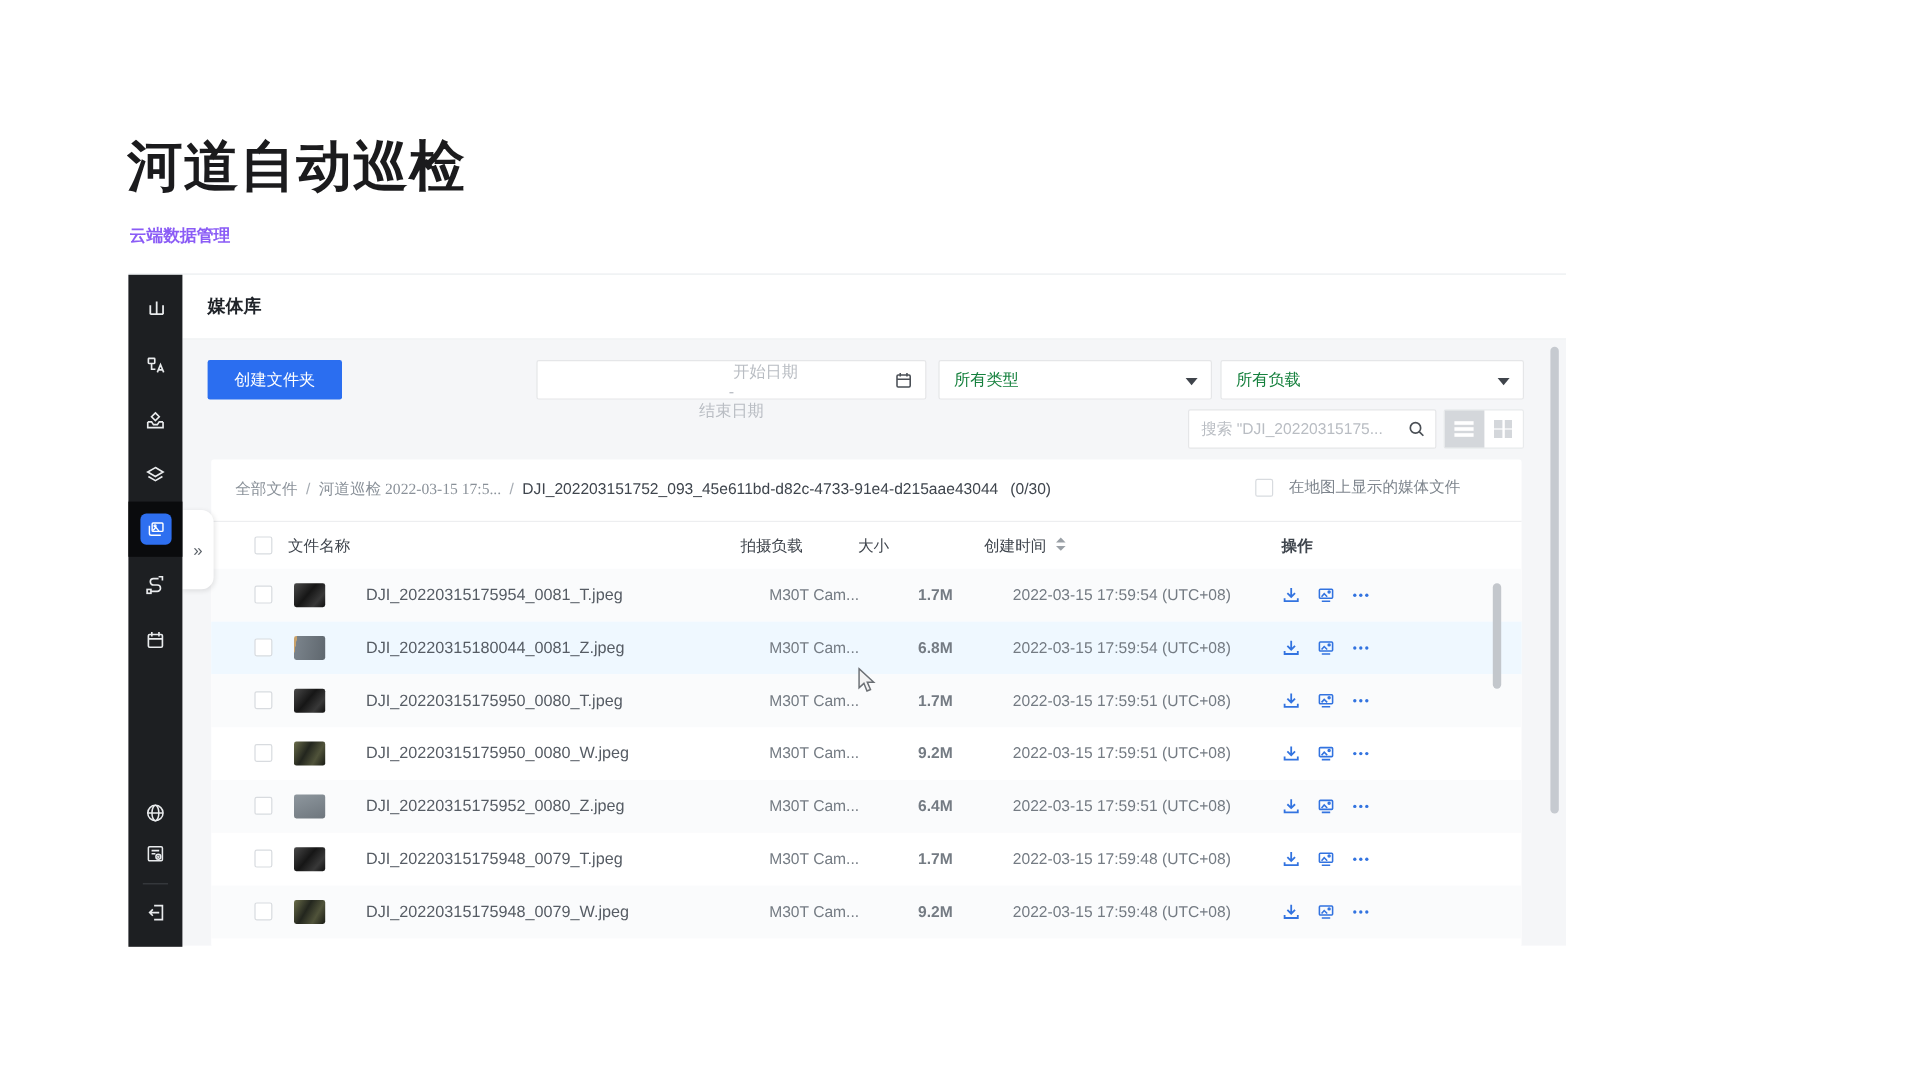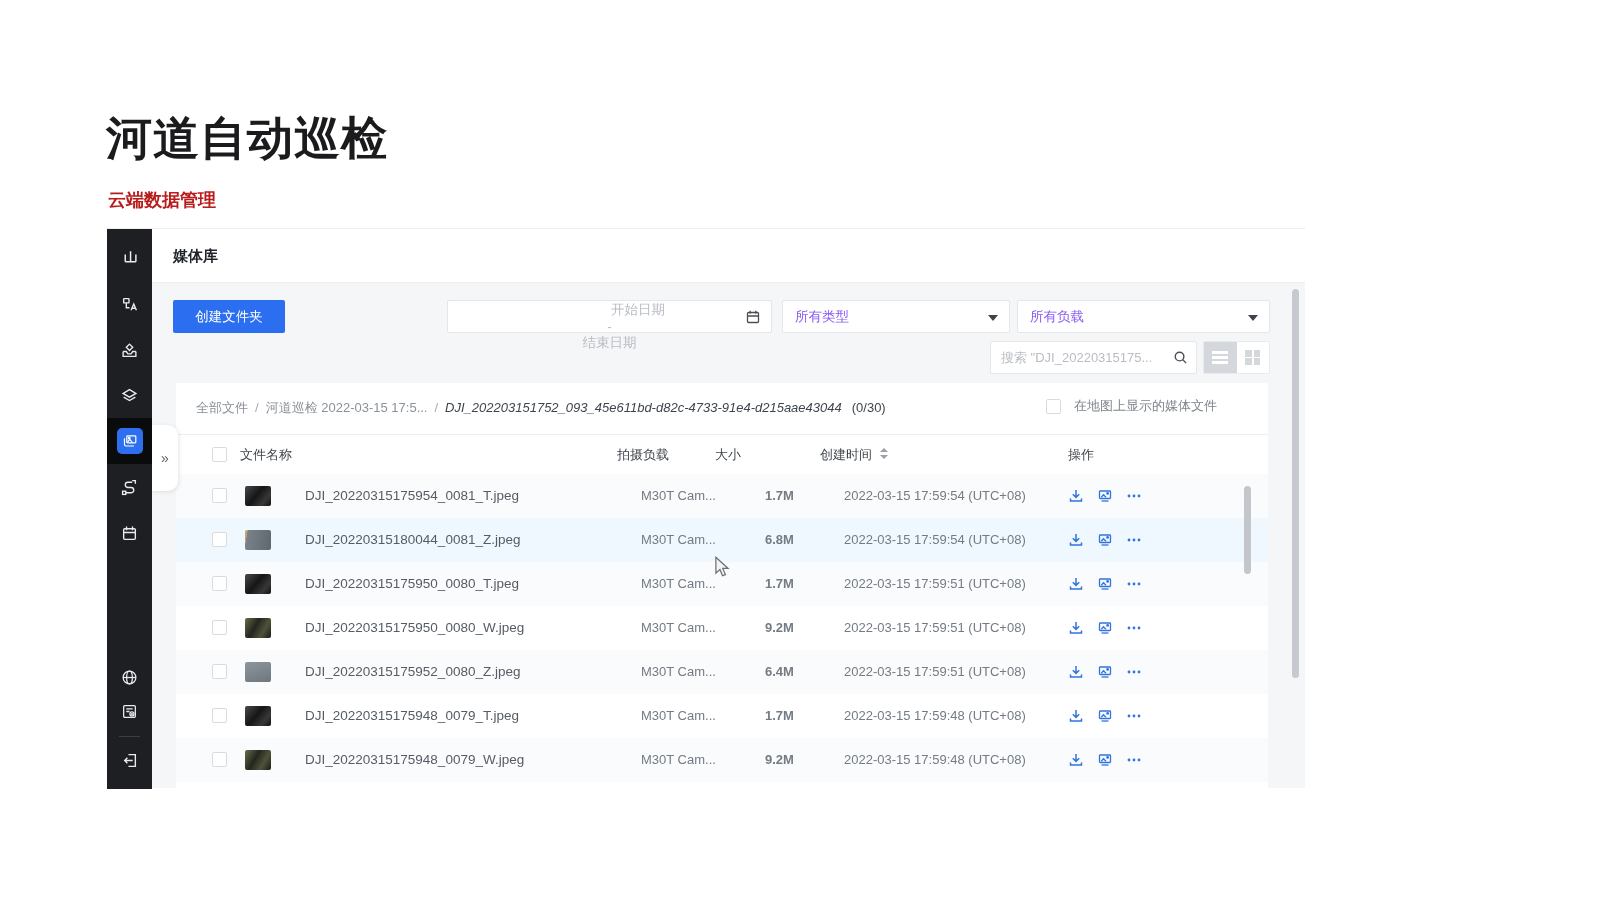--- a/index.html
+++ b/index.html
@@ -2,22 +2,22 @@
 <html><head>
 <meta charset="utf-8">
 <style>
   * { margin:0; padding:0; box-sizing:border-box; }
   html,body { width:1600px; height:900px; background:#ffffff; overflow:hidden;
               font-family:"Liberation Sans","DejaVu Sans",sans-serif; }
   .slide { position:relative; width:1420px; height:900px; background:#fff; }
 
   .slide-title { position:absolute; left:106px; top:108px; font-size:46px; font-weight:800;
                  color:#1b1b1d; letter-spacing:1px; }
-  .slide-subtitle { position:absolute; left:108px; top:188px; font-size:18px; font-weight:700;
-                    color:#b91c1c; }
+  .slide-subtitle { position:absolute; left:108px; top:188px; font-size:14px; font-weight:700;
+                    color:#8b5cf6; }
 
   
   .app { position:absolute; left:107px; top:228px; width:1198px; height:560px; background:#f5f6f8;
          border-top:1px solid #eceef0; }
 
   
   .sidebar { position:absolute; left:0; top:0; width:45px; height:560px; background:#1d1f22; z-index:5; }
   .nav-item { position:absolute; left:0; width:45px; height:46px; display:flex; align-items:center;
               justify-content:center; color:#e9ebed; cursor:pointer; }
   .nav-item svg { display:block; }
@@ -41,21 +41,21 @@
   .btn-primary { position:absolute; left:66px; top:71px; width:112px; height:33px; background:#2b6ef0;
                  color:#fff; font-size:13.5px; border:none; border-radius:2px; cursor:pointer; }
   .date-range { position:absolute; left:340px; top:71px; width:325px; height:33px; background:#fff;
                 border:1px solid #e5e6e8; border-radius:2px; display:flex; align-items:center;
                 font-size:13.5px; color:#b9bdc3; cursor:text;flex-direction:column; }
   .date-range .ph-start { margin-left:57px; }
   .date-range .sep { margin:0 28px; color:#b9bdc3; }
   .date-range .cal { position:absolute; right:10px; top:8px; color:#4a4f56; }
 
   .select-box { position:absolute; top:71px; height:33px; background:#fff; border:1px solid #e5e6e8;
-                border-radius:2px; display:flex; align-items:center; font-size:13.5px; color:#8b5cf6;
+                border-radius:2px; display:flex; align-items:center; font-size:13.5px; color:#15803d;
                 cursor:pointer; }
   .select-box .val { margin-left:12px; }
   .caret { position:absolute; right:11px; top:14px; width:0; height:0; border-left:5px solid transparent;
            border-right:5px solid transparent; border-top:6px solid #3f444b; }
   .select-type { left:675px; width:228px; }
   .select-payload { left:910px; width:253px; }
 
   .search-box { position:absolute; left:883px; top:112px; width:207px; height:33px; background:#fff;
                 border:1px solid #e5e6e8; border-radius:2px; display:flex; align-items:center;
                 font-size:13px; color:#b9bdc3; cursor:text; }
@@ -74,35 +74,35 @@
   
   .page-scrollbar { position:absolute; left:1185px; top:60px; width:7px; height:389px; background:#c6cad0;
                     border-radius:4px; cursor:grab; }
 
   
   .card { position:absolute; left:69px; top:154px; width:1092px; height:406px; background:#fff;
           border-radius:2px; }
   .crumb-row { position:relative; height:51px; }
   .crumbs { position:absolute; left:20px; top:16px; font-size:13px; color:#8a9199; white-space:nowrap; }
   .crumbs .sep { margin:0 7px; color:#a6acb3; }
-  .crumbs .current { color:#3f454d;font-style:italic; }
+  .crumbs .current { color:#3f454d; }
   .crumbs .count { color:#3f454d; margin-left:10px; }
-  .crumb-link { cursor:pointer; }
+  .crumb-link { cursor:pointer;font-family:Liberation Serif, serif; }
   .map-toggle { position:absolute; right:51px; top:14px; display:flex; align-items:center; gap:13px;
                 font-size:13px; color:#7e858d; cursor:pointer; }
   .cb { display:inline-block; width:15px; height:15px; background:#fff; border:1px solid #d8dbdf;
         border-radius:2px; }
   .card-divider { position:absolute; left:0; top:51px; width:100%; height:1px; background:#edeef0; }
 
   .table-head { position:absolute; left:0; top:52px; width:100%; height:39px; font-size:13px;
                 color:#3f454d; }
   .table-head .cb { position:absolute; left:36px; top:12px; }
   .th { position:absolute; top:0; line-height:39px; }
   .th-name { left:64px; } .th-payload { left:441px; } .th-size { left:539px; }
-  .th-created { left:644px; } .th-actions { left:892px; }
+  .th-created { left:644px; } .th-actions { left:892px;font-weight:bold; }
   .sort { position:absolute; left:704px; top:13px; width:8px; cursor:pointer; }
   .sort .up { width:0;height:0;border-left:4px solid transparent;border-right:4px solid transparent;
               border-bottom:4.5px solid #9aa0a6; margin-bottom:2.5px; }
   .sort .down { width:0;height:0;border-left:4px solid transparent;border-right:4px solid transparent;
                 border-top:4.5px solid #9aa0a6; }
 
   .rows { position:absolute; left:0; top:91px; width:100%; }
   .row { position:relative; height:44px; }
   .row:nth-child(odd) { background:#fafbfc; }
   .row.hl { background:#eff8ff; }

